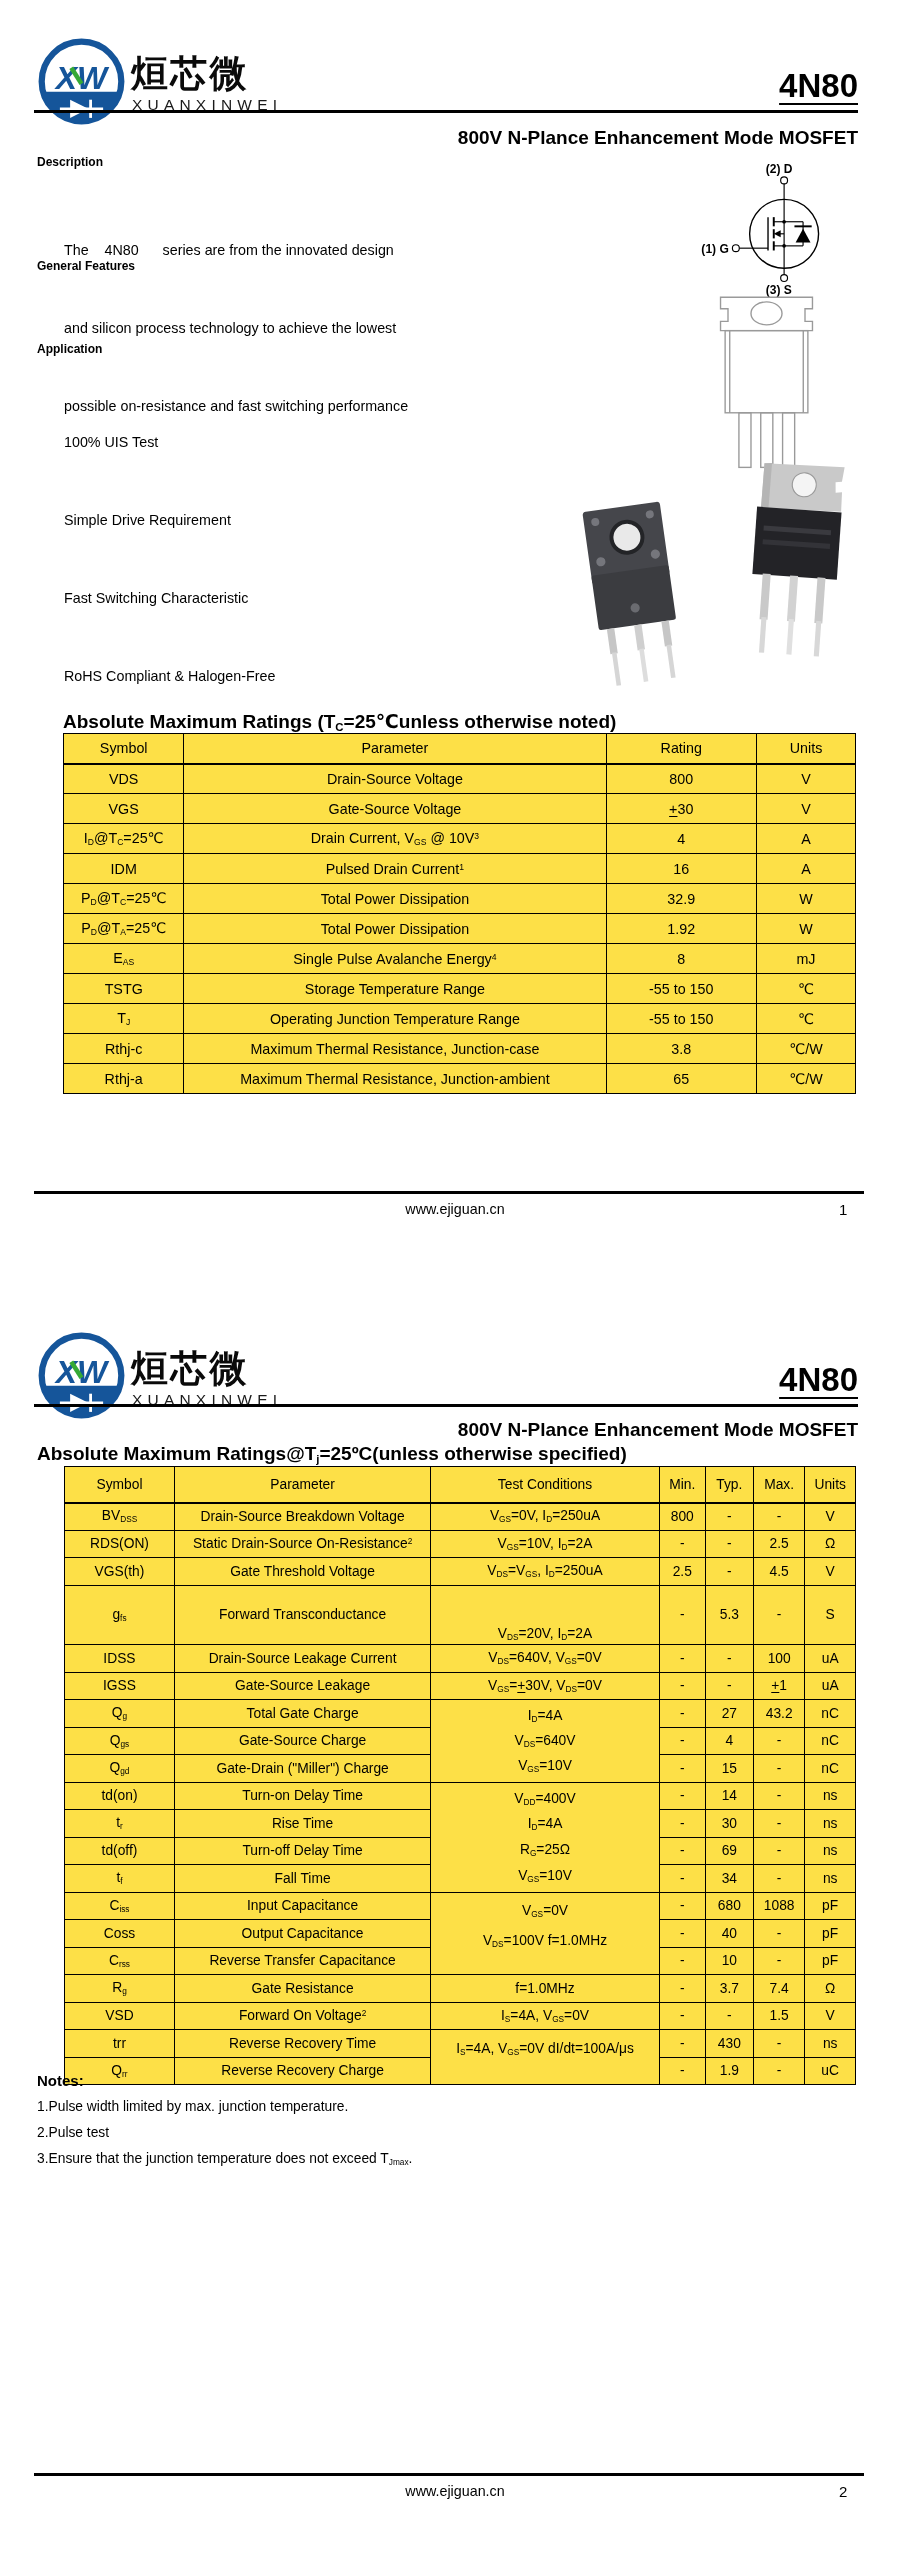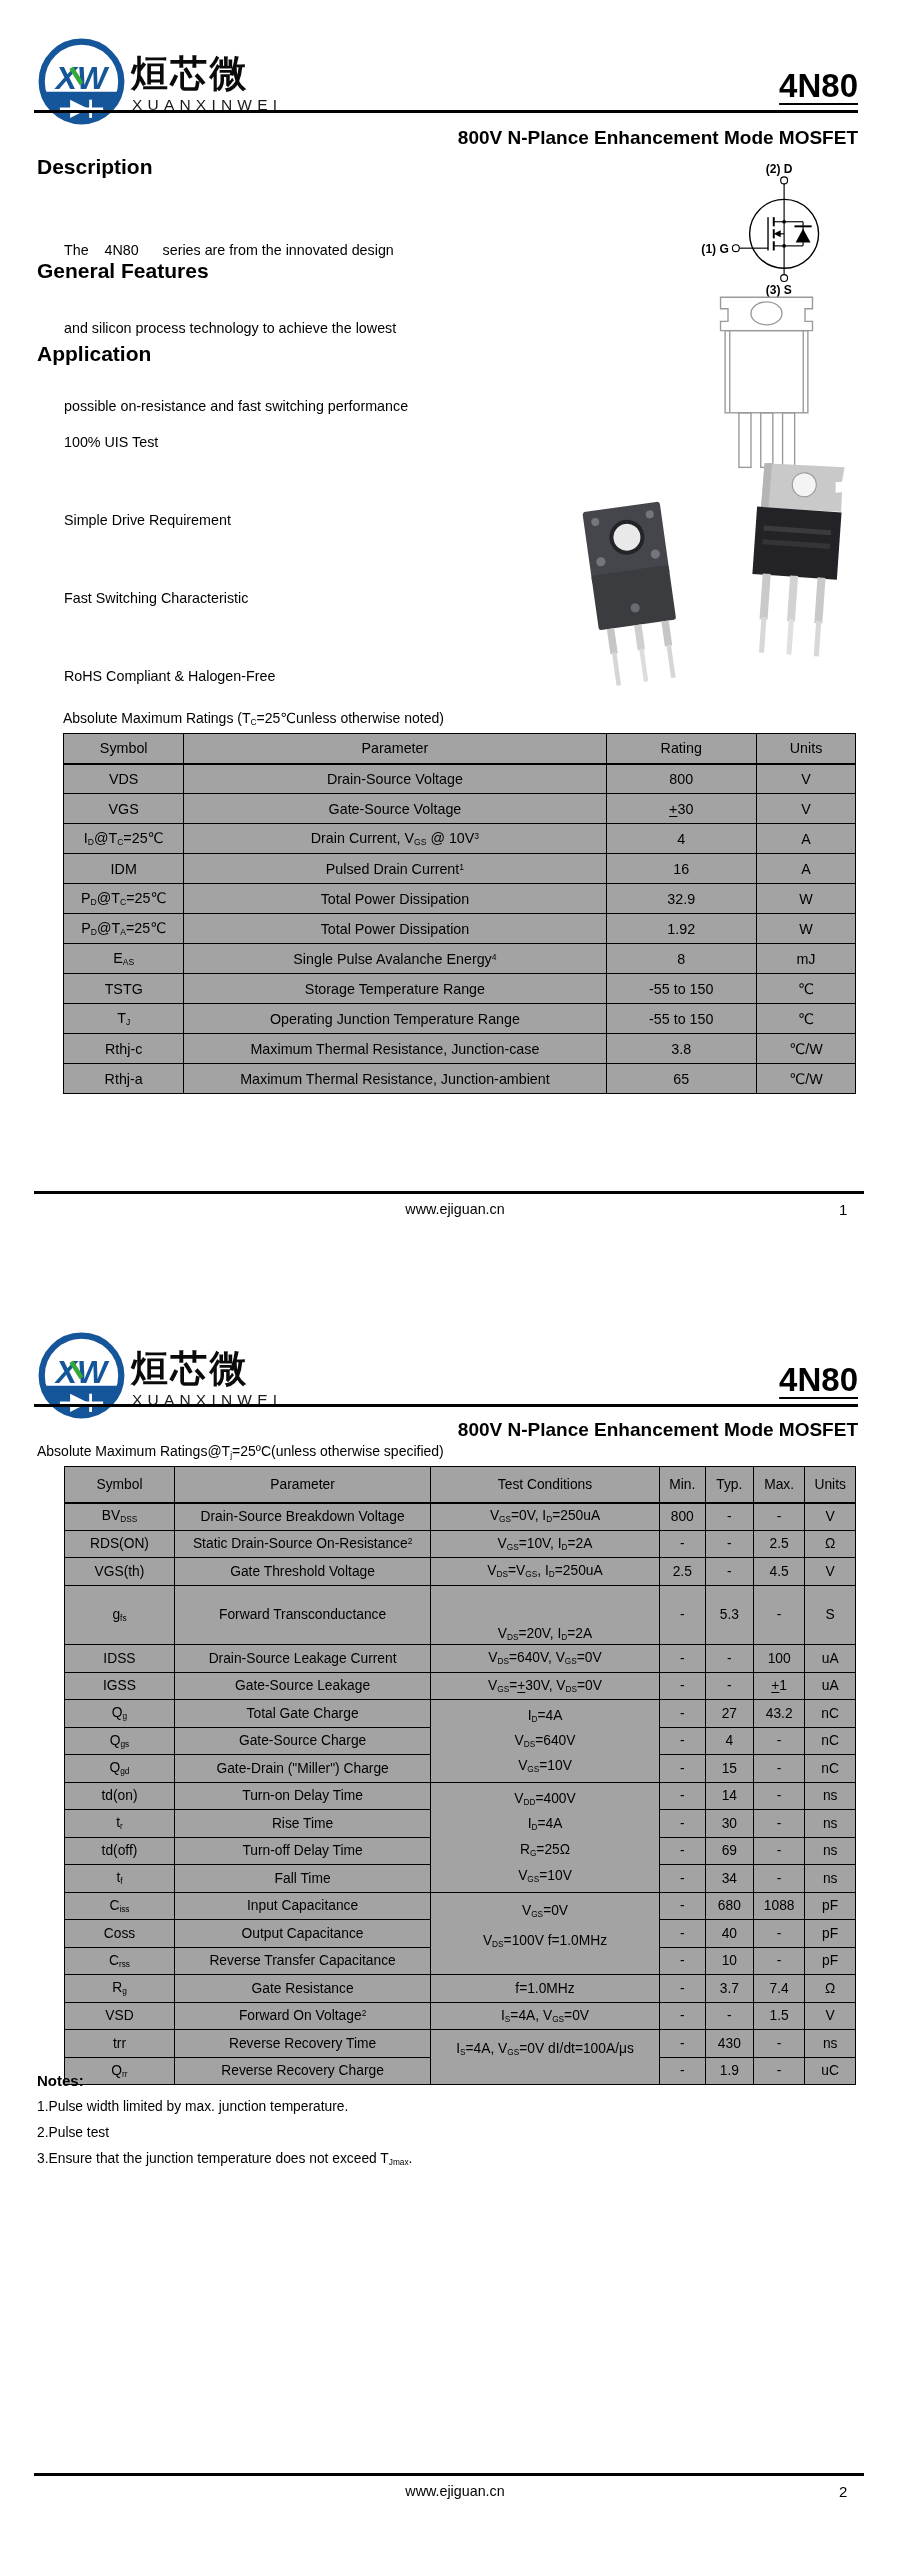--- a/index.html
+++ b/index.html
@@ -4,24 +4,24 @@
 <style>
   html,body{margin:0;padding:0;background:#ffffff;}
   #doc{position:relative;width:910px;height:2576px;background:#fff;
        font-family:"Liberation Sans","DejaVu Sans",sans-serif;color:#000;}
   .abs{position:absolute;}
   .rule{position:absolute;height:2.9px;background:#000;}
   .brand-cn{font-size:37px;font-weight:bold;letter-spacing:2.3px;color:#0a0a0a;}
   .brand-en{font-size:15.5px;letter-spacing:5.2px;color:#1a1a1a;}
   .partnum{font-size:33px;font-weight:bold;text-decoration:underline;text-underline-offset:5.7px;text-decoration-thickness:2.3px;}
   .subtitle{font-size:19px;font-weight:bold;}
-  .h1{font-size:21px;font-weight:bold;}
+  .h1{font-size:12px;font-weight:bold;}
   .bodyline{font-size:14.3px;line-height:26px;white-space:pre;}
-  .tbl-title{font-size:14px;font-weight:normal;}
-  .dsheet{border-collapse:collapse;table-layout:fixed;width:100%;background:#a3a3a3;}
+  .tbl-title{font-size:19px;font-weight:bold;}
+  .dsheet{border-collapse:collapse;table-layout:fixed;width:100%;background:#fde047;}
   .dsheet th,.dsheet td{border:1.1px solid #000;border-top-width:1.7px;border-bottom-width:1.7px;
       text-align:center;vertical-align:middle;padding:0 2.3px;font-weight:400;overflow:hidden;}
   .dsheet thead th{border-bottom-width:2.9px;}
   #t1{font-size:14.3px;} #t1 tr{height:30px;}
   #t2{font-size:13.8px;} #t2 thead tr{height:36px;} #t2 tbody tr{height:27.5px;}
   sub{font-size:60%;vertical-align:-0.25em;letter-spacing:0;}
   sup{font-size:60%;vertical-align:0.5em;}
   u{text-decoration:underline;text-underline-offset:2.3px;}
   .stack{display:flex;flex-direction:column;justify-content:space-around;align-items:center;}
   .notes-h{font-size:15px;font-weight:bold;}

